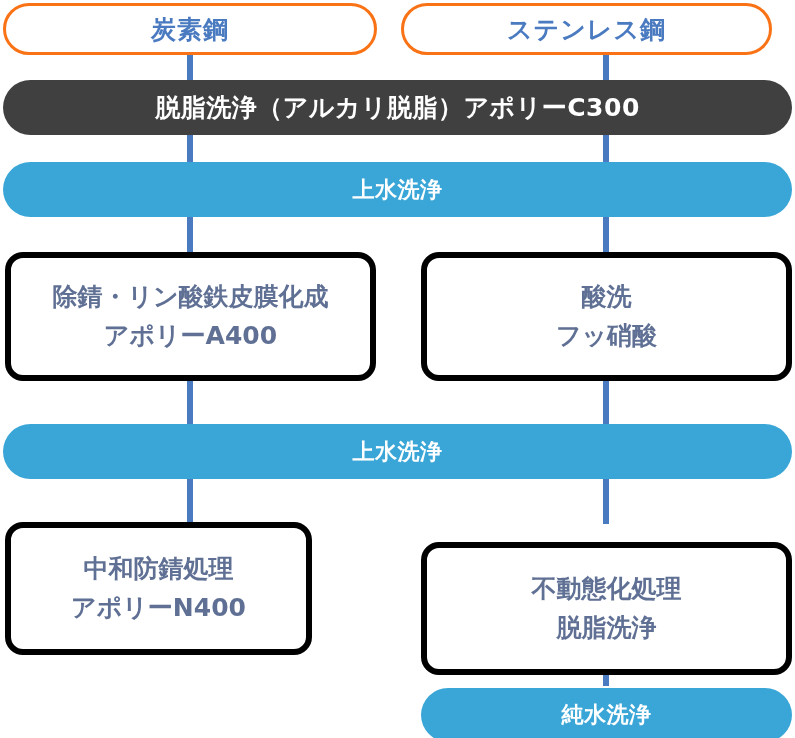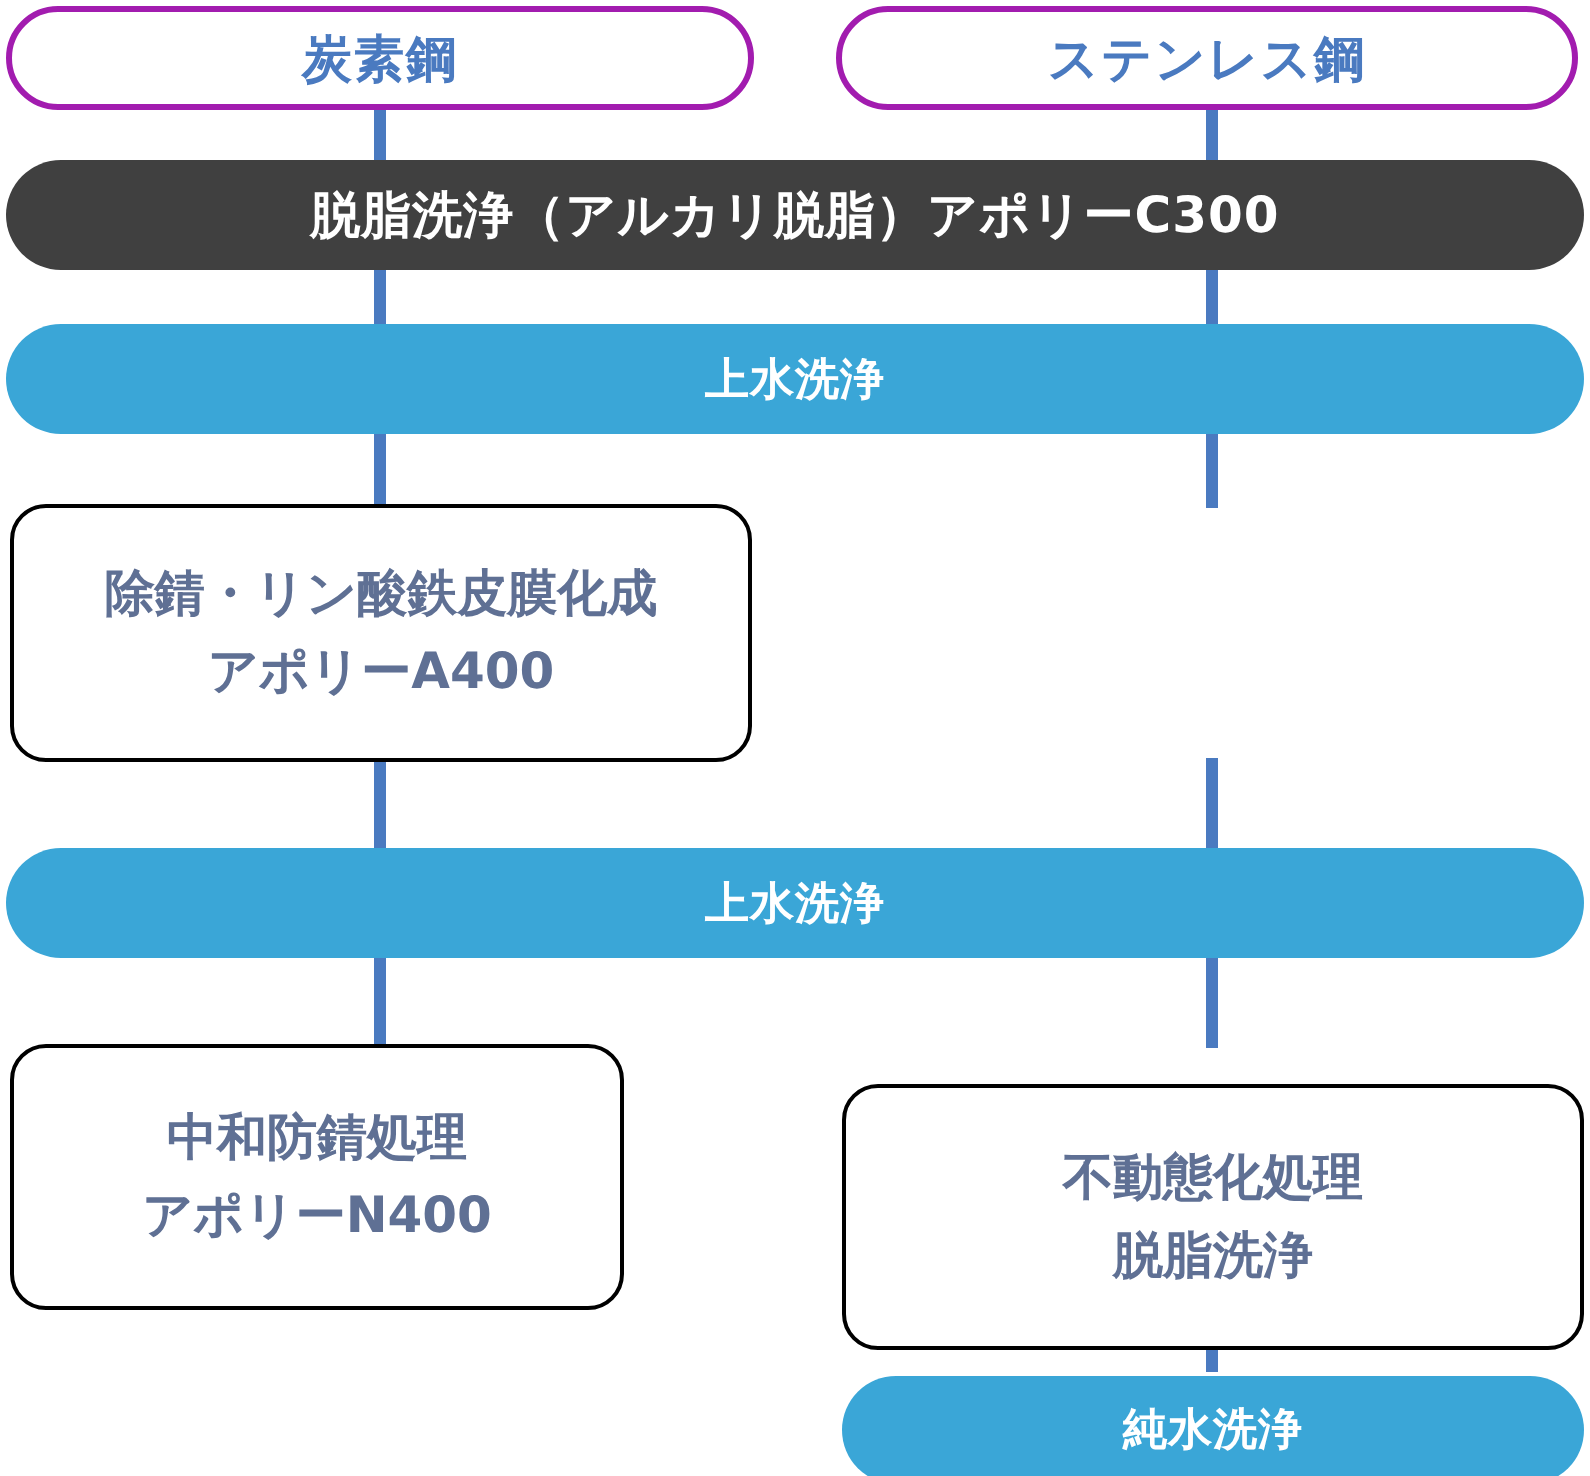--- a/index.html
+++ b/index.html
@@ -33,21 +33,21 @@
     display: flex;
     flex-direction: column;
     align-items: center;
     justify-content: center;
     text-align: center;
     z-index: 2;
   }
 
   
   .pill-outline {
-    border: 3px solid #a21caf;
+    border: 3px solid #f97316;
     border-radius: 999px;
     background: #ffffff;
     color: #4a7ac0;
     font-size: 25px;
     font-weight: bold;
     letter-spacing: 1px;
   }
 
   
   .bar-gray {
@@ -64,37 +64,37 @@
     background: #3aa6d7;
     border-radius: 999px;
     color: #ffffff;
     font-size: 22px;
     font-weight: bold;
     letter-spacing: 0.5px;
   }
 
   
   .box-outline {
-    border: 2px solid #000000;
+    border: 6px solid #000000;
     border-radius: 18px;
     background: #ffffff;
     color: #5f7094;
     font-size: 25px;
     font-weight: bold;
     line-height: 1.55;
   }
 
   .box-outline .line {
     display: block;
     white-space: nowrap;
   }
 
   
   #pill-carbon     { left: 3px;   top: 3px;   width: 374px; height: 52px; }
-  #pill-stainless  { left: 418px; top: 3px;   width: 371px; height: 52px; }
+  #pill-stainless  { left: 401px; top: 3px;   width: 371px; height: 52px; }
 
   #bar-degrease    { left: 3px;   top: 80px;  width: 789px; height: 55px; }
   #bar-rinse-1     { left: 3px;   top: 162px; width: 789px; height: 55px; }
   #bar-rinse-2     { left: 3px;   top: 424px; width: 789px; height: 55px; }
   #bar-pure-rinse  { left: 421px; top: 688px; width: 371px; height: 54px; }
 
   #box-derust      { left: 5px;   top: 252px; width: 371px; height: 129px; }
   #box-pickling    { left: 421px; top: 252px; width: 371px; height: 129px; }
   #box-neutralize  { left: 5px;   top: 522px; width: 307px; height: 133px; }
   #box-passivate   { left: 421px; top: 542px; width: 371px; height: 133px; }
@@ -143,20 +143,24 @@
 
   <div class="node bar-blue" id="bar-rinse-1">
     <span class="line">上水洗浄</span>
   </div>
 
   <div class="node box-outline" id="box-derust">
     <span class="line">除錆・リン酸鉄皮膜化成</span>
     <span class="line">アポリーA400</span>
   </div>
 
+  <div class="node box-outline" id="box-pickling">
+    <span class="line">酸洗</span>
+    <span class="line">フッ硝酸</span>
+  </div>
 
   <div class="node bar-blue" id="bar-rinse-2">
     <span class="line">上水洗浄</span>
   </div>
 
   <div class="node box-outline" id="box-neutralize">
     <span class="line">中和防錆処理</span>
     <span class="line">アポリーN400</span>
   </div>
 

